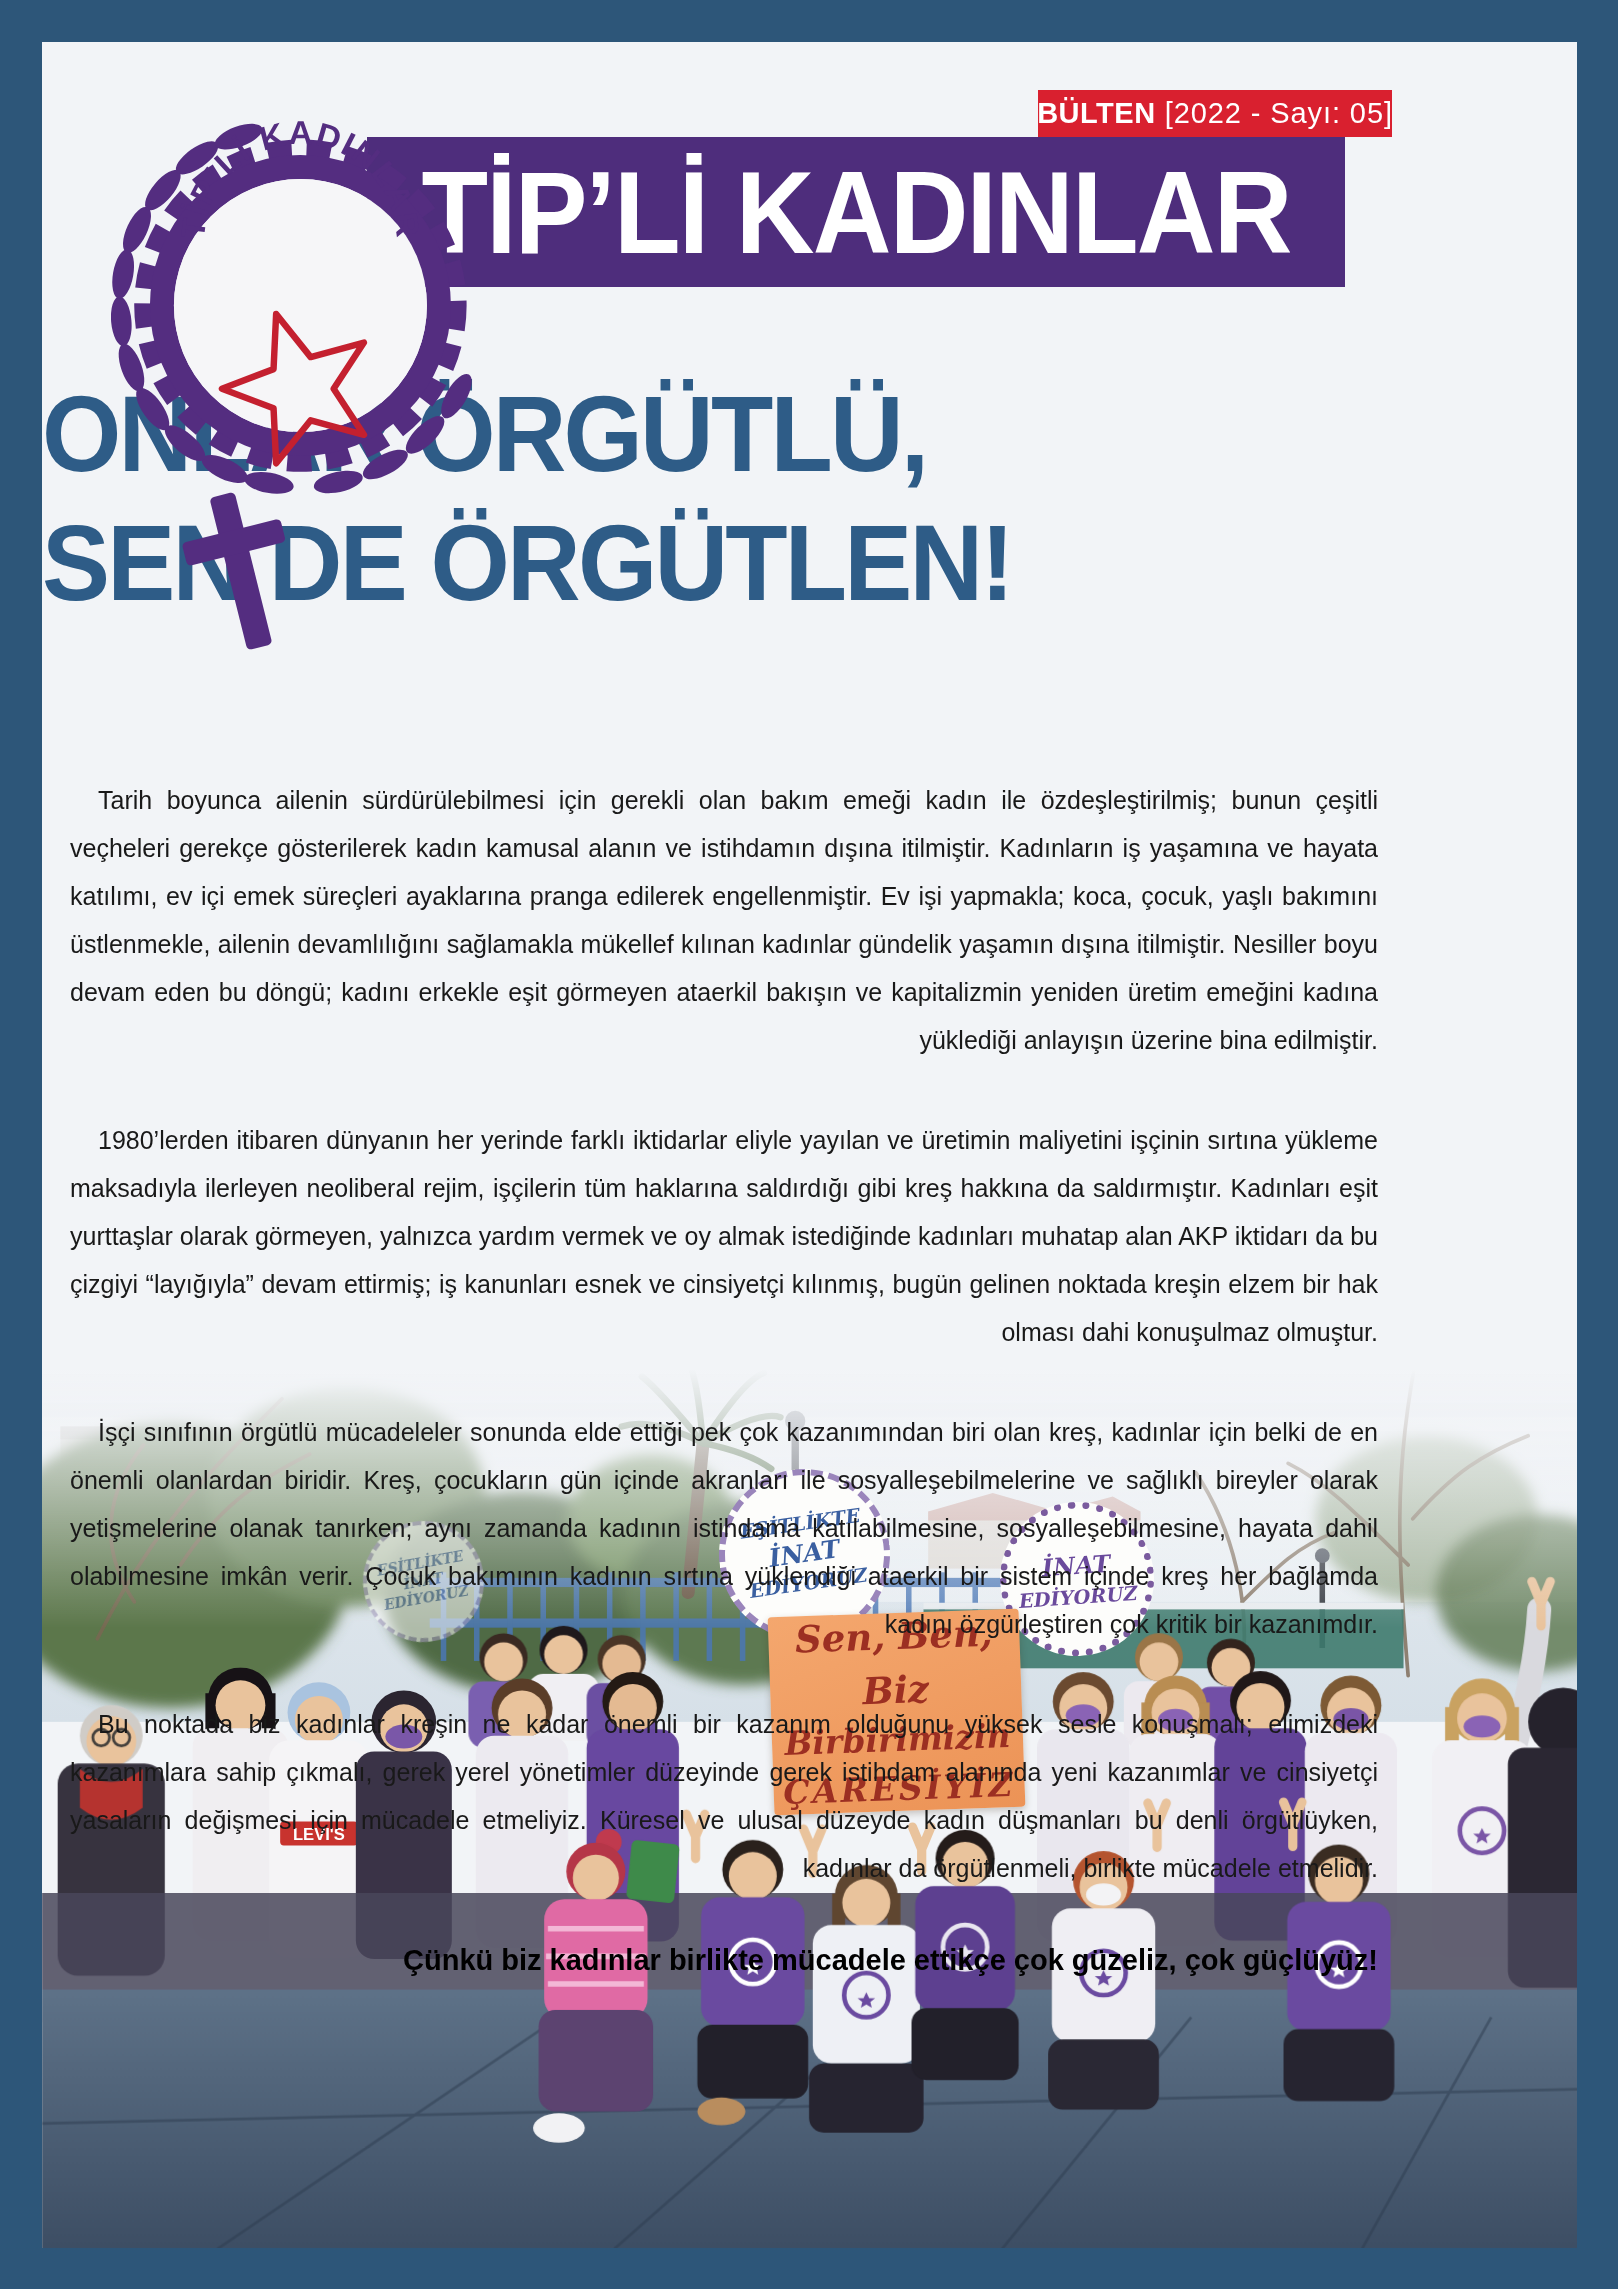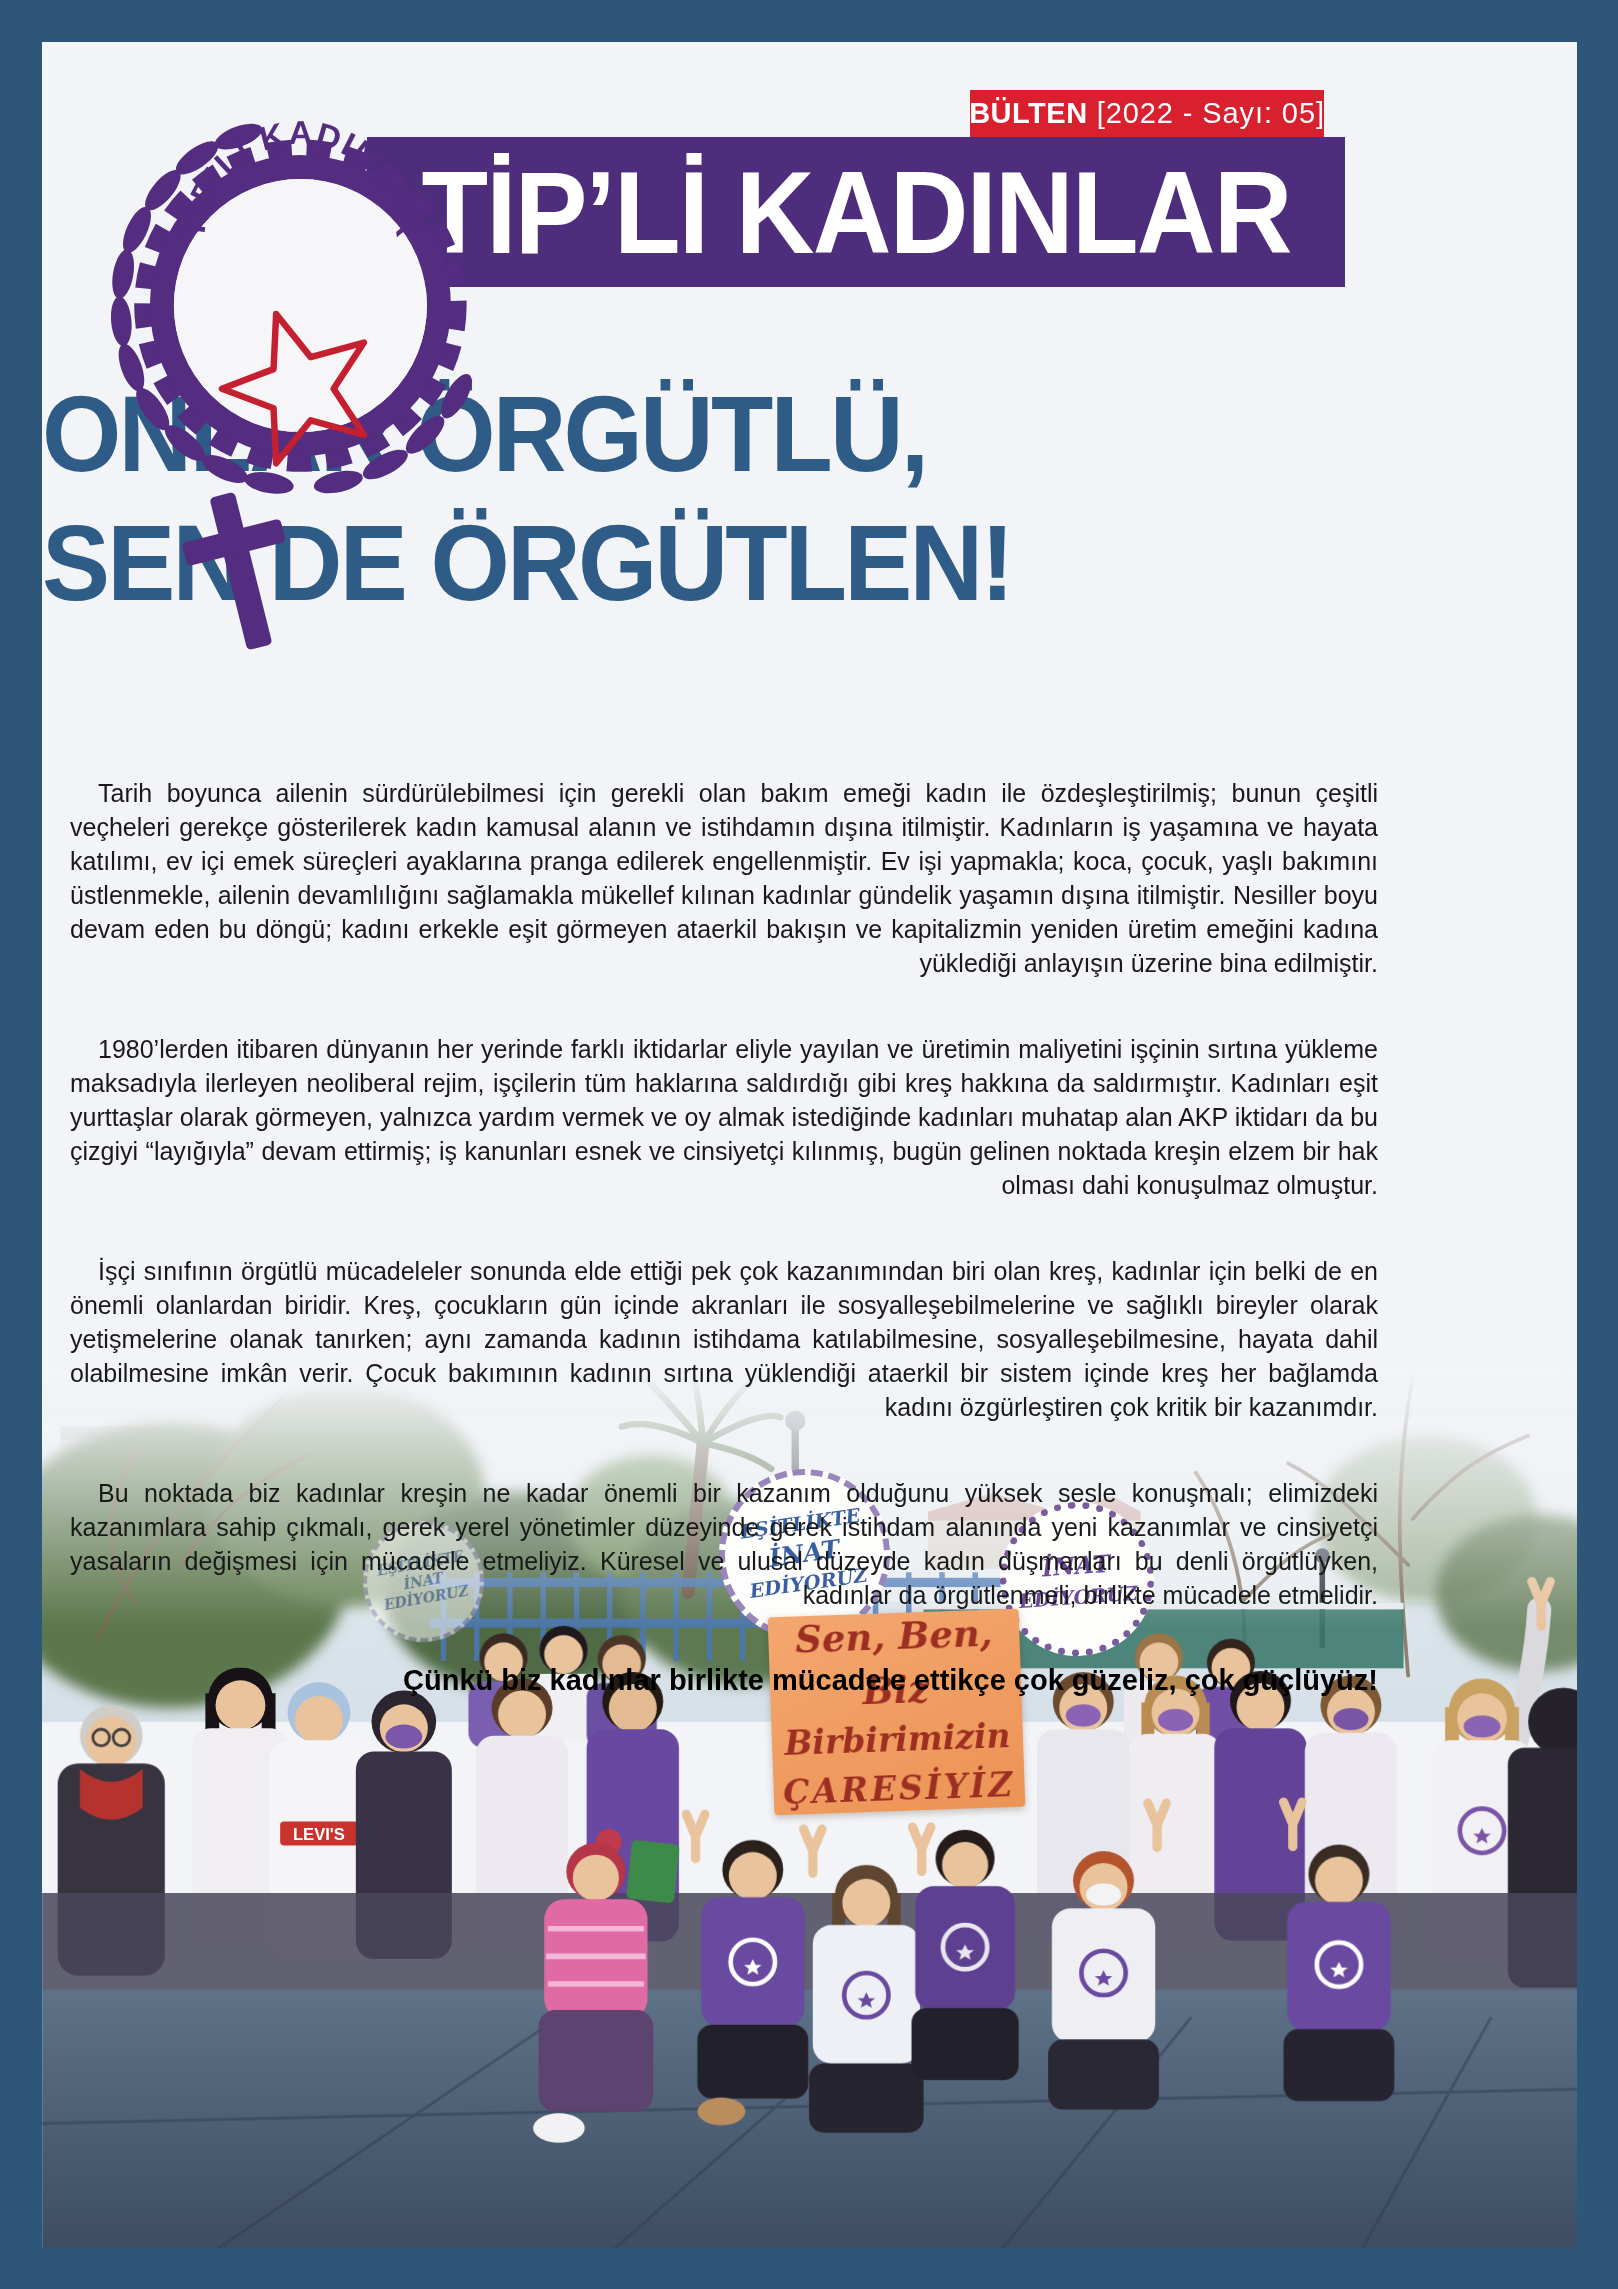--- a/index.html
+++ b/index.html
@@ -15,38 +15,38 @@
   .emblem{position:absolute;left:69px;top:42px;width:425px;height:614px;z-index:3;}
   .banner{
     position:absolute;left:325px;top:95px;width:978px;height:150px;
     background:#4e2d7c;display:flex;align-items:center;justify-content:center;z-index:2;
   }
   .banner h1{
     margin:0;color:#ffffff;font-size:109px;font-weight:700;letter-spacing:-1.8px;
     transform:scaleY(1.08);white-space:nowrap;
   }
   .badge{
-    position:absolute;left:928px;top:48px;width:354px;height:47px;
+    position:absolute;left:996px;top:48px;width:354px;height:47px;
     background:#d9202f;color:#fff;display:flex;align-items:center;justify-content:center;
     font-size:29px;z-index:2;white-space:nowrap;
   }
   .badge b{font-weight:700;margin-right:9.2px;letter-spacing:0.5px;}
   .badge span.rest{font-weight:400;letter-spacing:0.9px;}
   
   .headline{
     position:relative;z-index:2;padding-top:328px;
   }
   .headline div{
     color:#2e5c87;font-weight:700;font-size:102px;line-height:129px;
     letter-spacing:-2.8px;transform:scaleY(1.05);white-space:nowrap;
   }
   
   .article{
     position:relative;z-index:2;margin:148px 199px 0 28px;
-    color:#191919;font-size:25px;line-height:34px;
+    color:#191919;font-size:25px;line-height:48px;
   }
   .article p{
     margin:0 0 52px 0;text-align:justify;text-align-last:right;text-indent:28px;
   }
   .callout{
     position:relative;z-index:2;margin:0 199px 0 28px;text-align:right;
     font-size:29px;font-weight:700;color:#000;
   }
   
   .photo{

